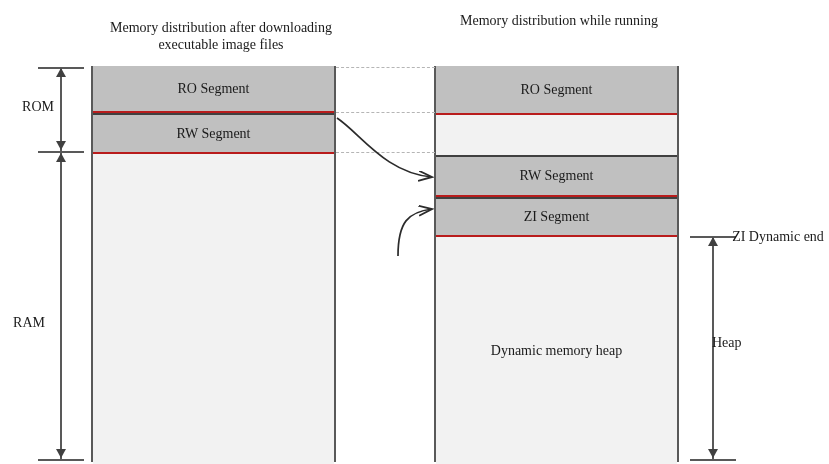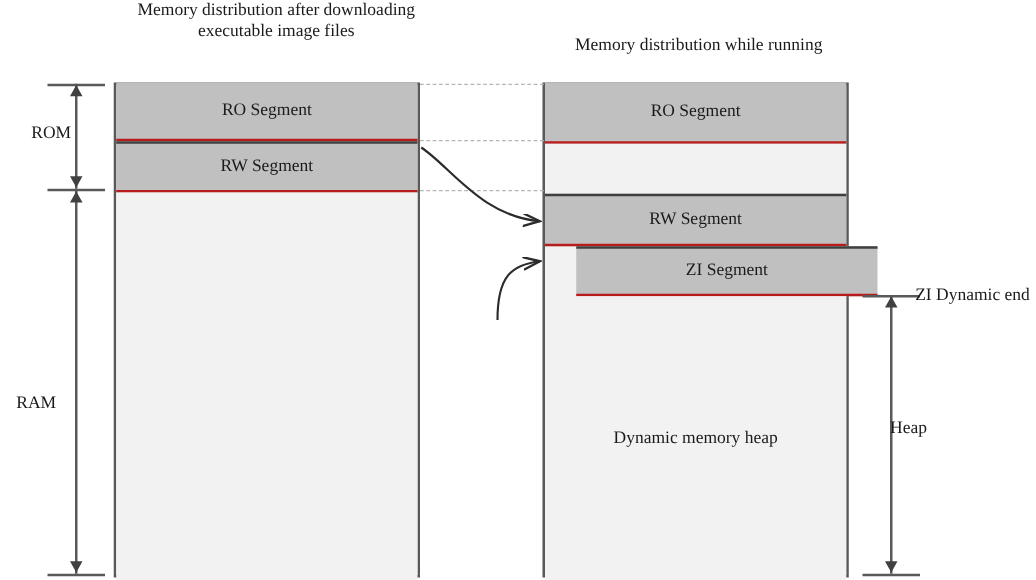--- a/index.html
+++ b/index.html
@@ -16,22 +16,22 @@
     color: #111111;
     overflow: hidden;
   }
   .title {
     position: absolute;
     text-align: center;
     font-size: 14px;
     line-height: 17px;
     color: #1a1a1a;
   }
-  #title-left  { left: 108px; top: 0;  width: 226px; }
-  #title-right { left: 446px; top: 12px; width: 226px; margin-top: 16px; }
+  #title-left  { left: 108px; top: 19px;  width: 226px; }
+  #title-right { left: 446px; top: 12px; width: 226px; }
 
   .memcol {
     position: absolute;
     box-sizing: border-box;
     border: 2px solid #595959;
     background: #f2f2f2;
   }
   #col-left  { left: 91px;  top: 66px; width: 245px; height: 396px; }
   #col-right { left: 434px; top: 66px; width: 245px; height: 396px; }
 
@@ -58,21 +58,21 @@
 
   
   #seg-l-ro { top: -2px; height: 47px; }
   #seg-l-rw { top: 45px; height: 41px; }
   #seg-l-free { top: 86px; height: 310px; }
 
   
   #seg-r-ro   { top: -2px;  height: 49px; }
   #seg-r-gap  { top: 47px;  height: 40px; }
   #seg-r-rw   { top: 87px;  height: 42px; }
-  #seg-r-zi   { top: 129px; height: 40px; margin-left: 25px; }
+  #seg-r-zi   { top: 129px; height: 40px; }
   #seg-r-heap { top: 169px; height: 227px; }
 
   .dotline {
     position: absolute;
     height: 0;
     border-top: 1px dashed #b5b5b5;
   }
   #dot-1 { left: 336px; top: 67px;  width: 99px; }
   #dot-2 { left: 336px; top: 112px; width: 99px; }
   #dot-3 { left: 336px; top: 152px; width: 99px; }
@@ -94,21 +94,21 @@
     line-height: 17px;
     color: #1a1a1a;
     text-align: center;
   }
 
   #tick-rom-top { left: 38px; top: 67px;  width: 46px; }
   #tick-rom-bot { left: 38px; top: 151px; width: 46px; }
   #tick-ram-bot { left: 38px; top: 459px; width: 46px; }
   #dim-rom { left: 60px; top: 67px;  height: 84px; }
   #dim-ram { left: 60px; top: 152px; height: 307px; }
-  #label-rom { left: 16px;  top: 98px;  width: 50px; }
+  #label-rom { left: 4px;  top: 98px;  width: 50px; text-align: right; }
   #label-ram { left: 4px;  top: 314px; width: 50px; font-family: Liberation Serif, serif; }
 
   #tick-zi-top   { left: 690px; top: 236px; width: 46px; }
   #tick-heap-bot { left: 690px; top: 459px; width: 46px; }
   #dim-heap { left: 712px; top: 236px; height: 223px; }
   #label-zi   { left: 728px; top: 228px; width: 100px; text-align: center; }
   #label-heap { left: 712px; top: 334px; width: 70px; text-align: left; }
 
   .arrowhead-up, .arrowhead-down {
     position: absolute;

